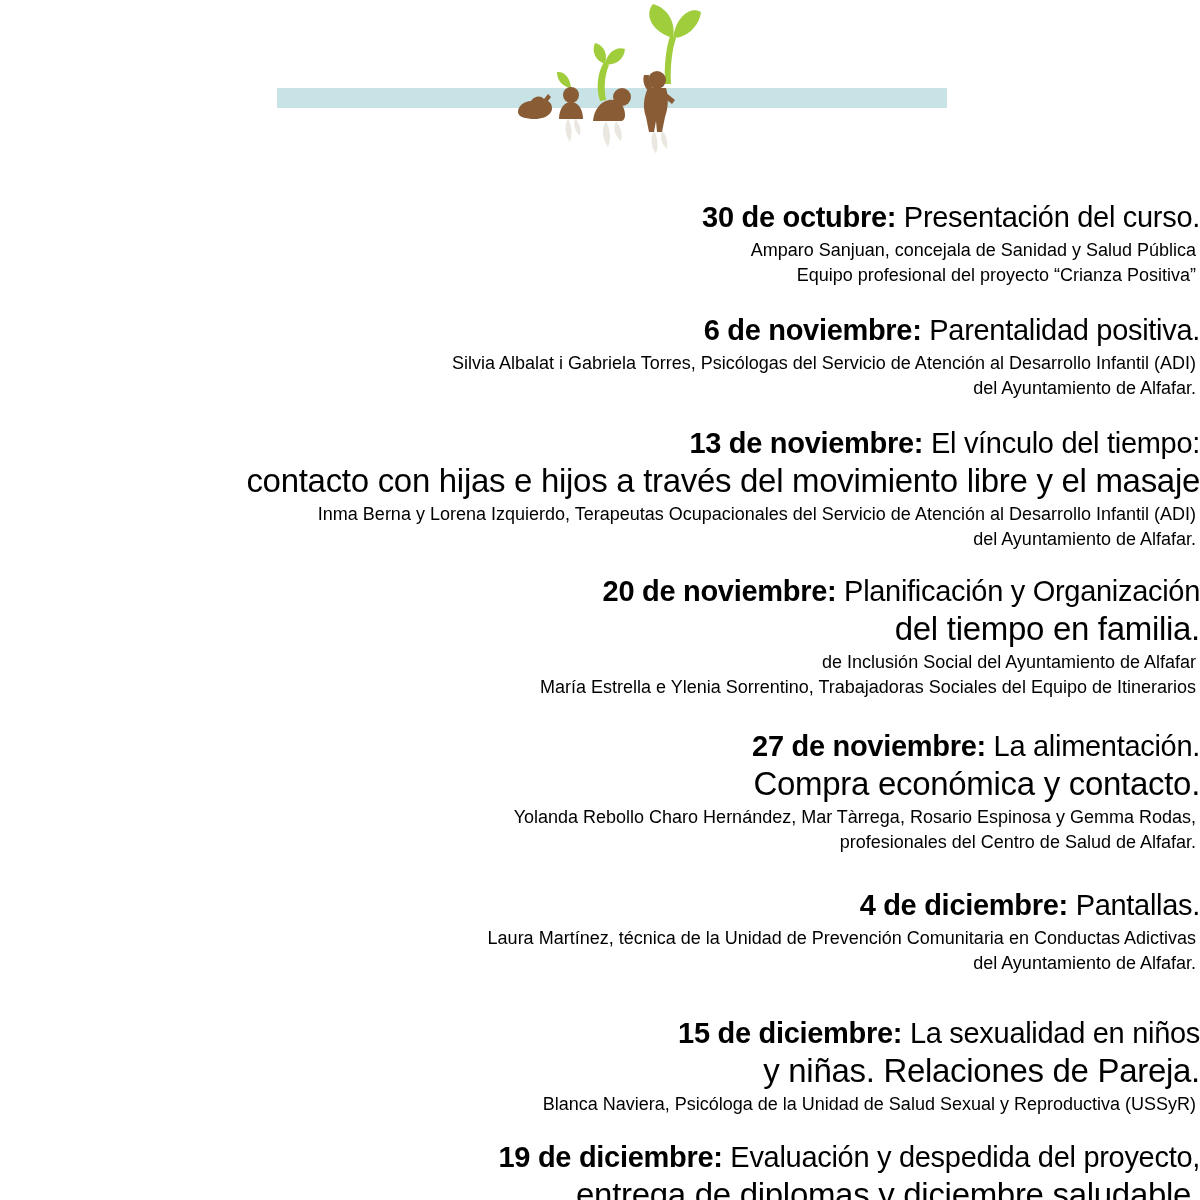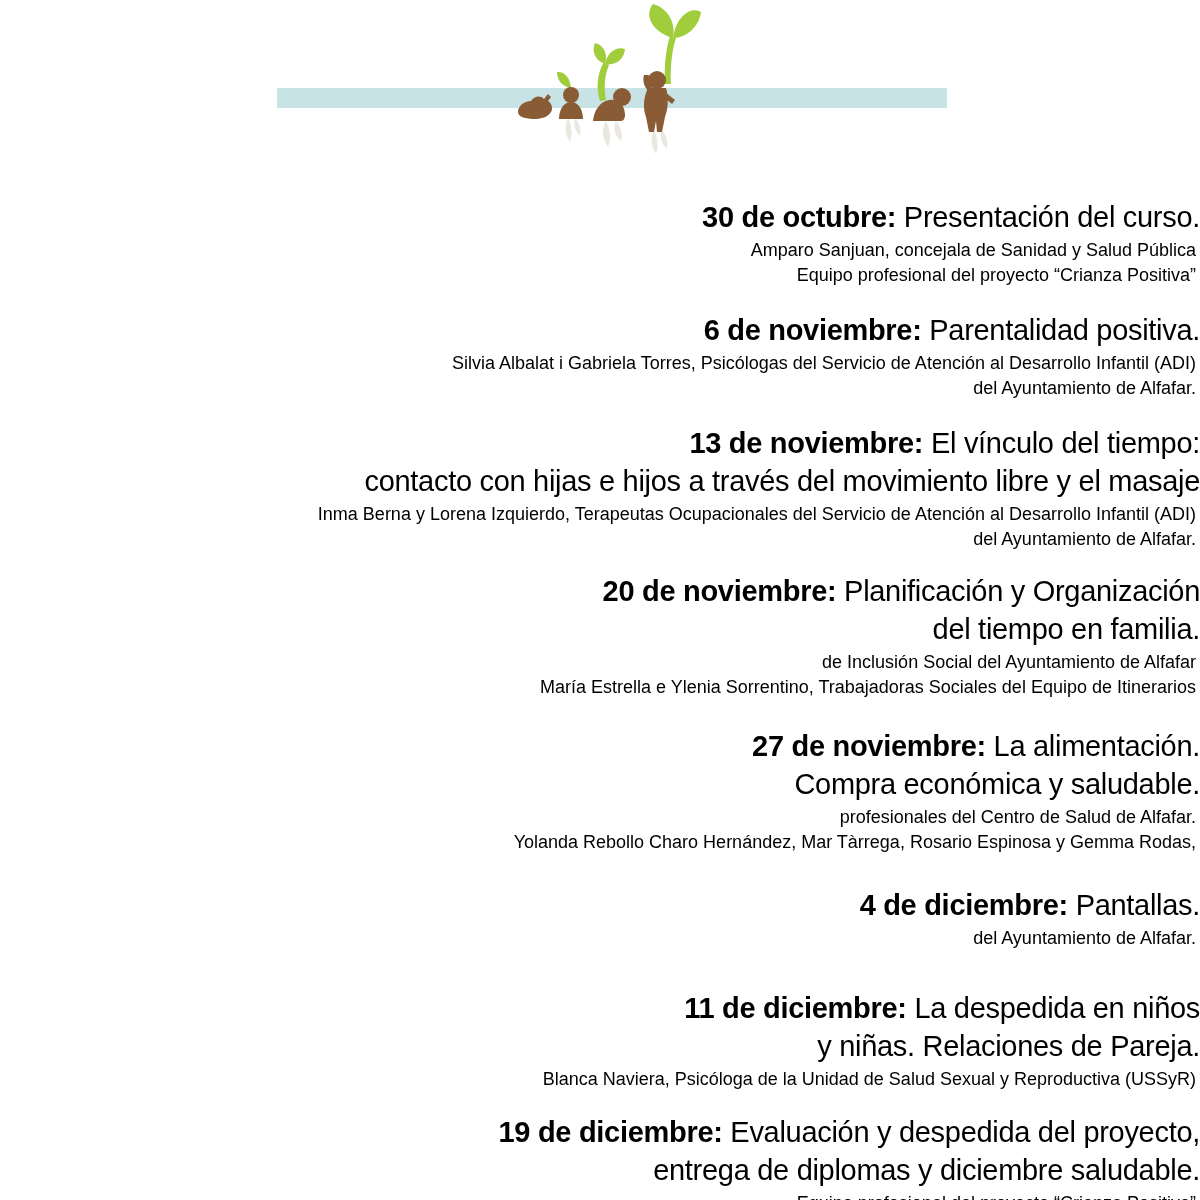--- a/index.html
+++ b/index.html
@@ -37,21 +37,21 @@
     margin: 0;
     font-size: 29px;
     line-height: 38px;
     font-weight: 400;
     letter-spacing: -0.3px;
   }
   .entry .date {
     font-weight: 700;
   }
   .entry .title-line2 {
-    font-size: 29px;
+    font-size: 33px;
     line-height: 38px;
     letter-spacing: -0.3px;
   }
   .entry .detail {
     margin: 4px;
     font-size: 18px;
     line-height: 21px;
   }
 </style>
 </head>
@@ -148,37 +148,38 @@
     <div class="title-line2">del tiempo en familia.</div>
     <p class="detail">de Inclusión Social del Ayuntamiento de Alfafar</p>
     <p class="detail">María Estrella e Ylenia Sorrentino, Trabajadoras Sociales del Equipo de Itinerarios</p>
   </section>
 
   <section class="entry">
     <h2>
       <span class="date">27 de noviembre:</span>
       <span>La alimentación.</span>
     </h2>
-    <div class="title-line2">Compra económica y saludable.</div>
+    <div class="title-line2">Compra económica y contacto.</div>
+    <p class="detail">Yolanda Rebollo Charo Hernández, Mar Tàrrega, Rosario Espinosa y Gemma Rodas,</p>
     <p class="detail">profesionales del Centro de Salud de Alfafar.</p>
-    <p class="detail">Yolanda Rebollo Charo Hernández, Mar Tàrrega, Rosario Espinosa y Gemma Rodas,</p>
   </section>
 
   <section class="entry">
     <h2>
       <span class="date">4 de diciembre:</span>
       <span>Pantallas.</span>
     </h2>
+    <p class="detail">Laura Martínez, técnica de la Unidad de Prevención Comunitaria en Conductas Adictivas</p>
     <p class="detail">del Ayuntamiento de Alfafar.</p>
   </section>
 
   <section class="entry">
     <h2>
-      <span class="date">11 de diciembre:</span>
-      <span>La despedida en niños</span>
+      <span class="date">15 de diciembre:</span>
+      <span>La sexualidad en niños</span>
     </h2>
     <div class="title-line2">y niñas. Relaciones de Pareja.</div>
     <p class="detail">Blanca Naviera, Psicóloga de la Unidad de Salud Sexual y Reproductiva (USSyR)</p>
   </section>
 
   <section class="entry">
     <h2>
       <span class="date">19 de diciembre:</span>
       <span>Evaluación y despedida del proyecto,</span>
     </h2>

